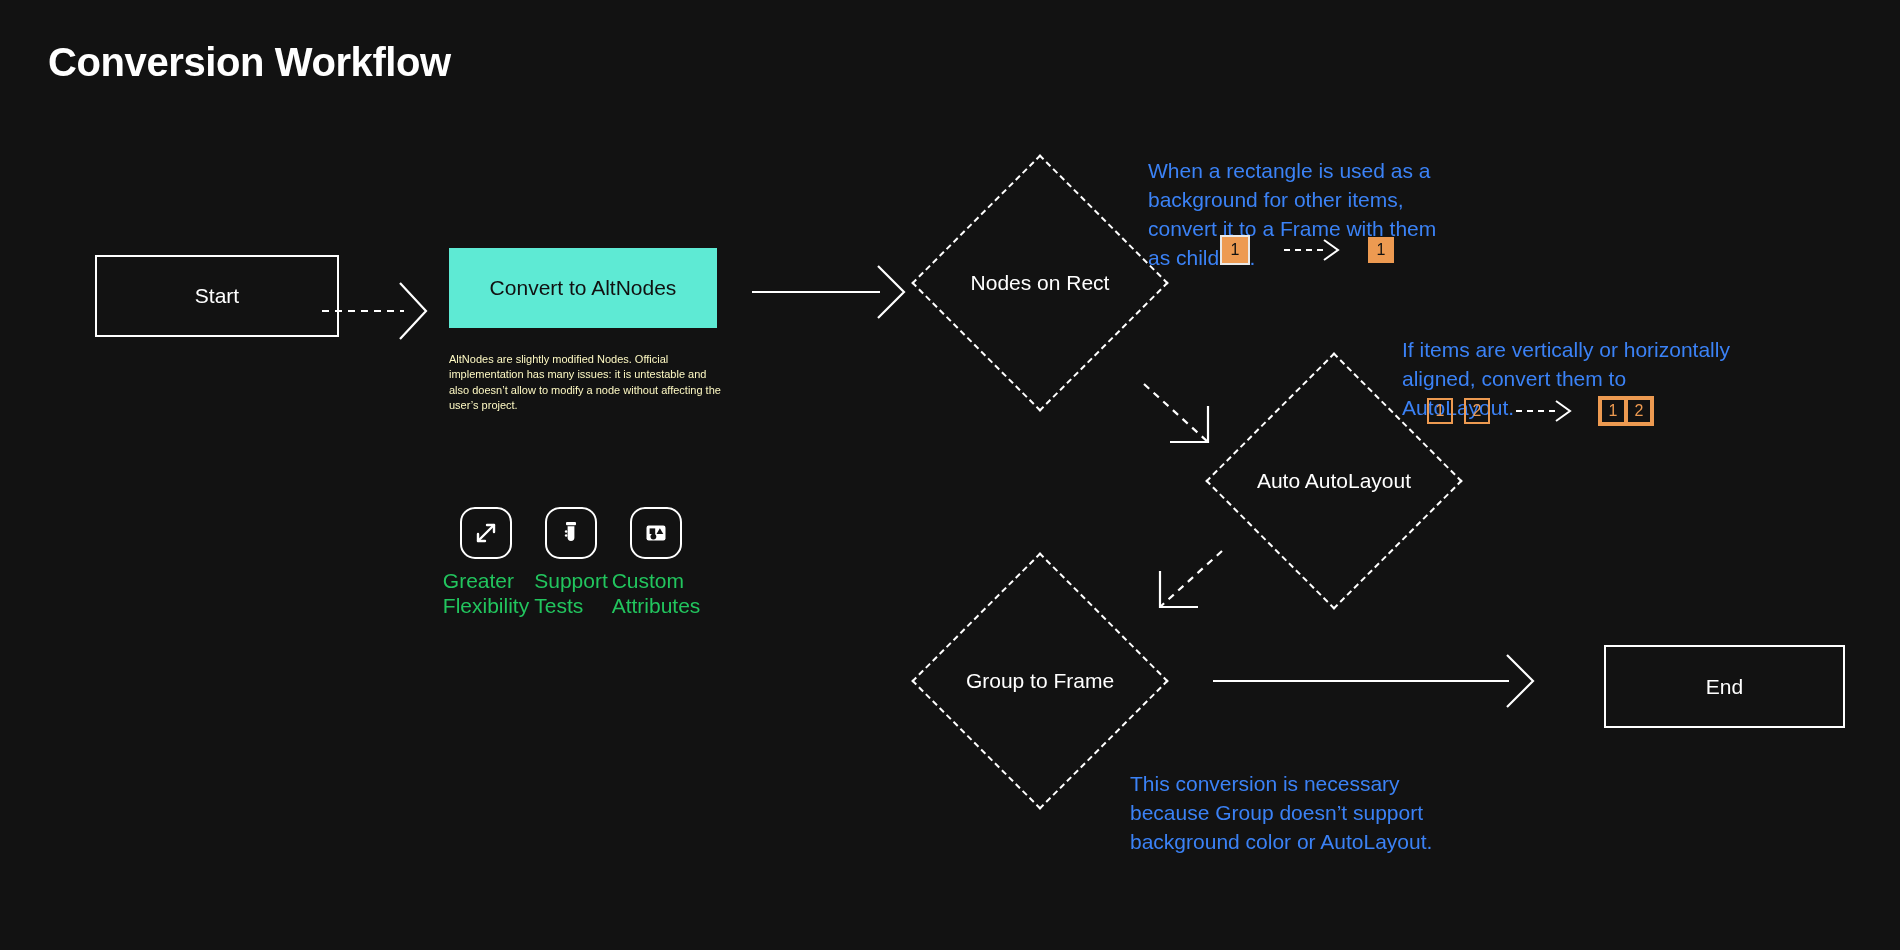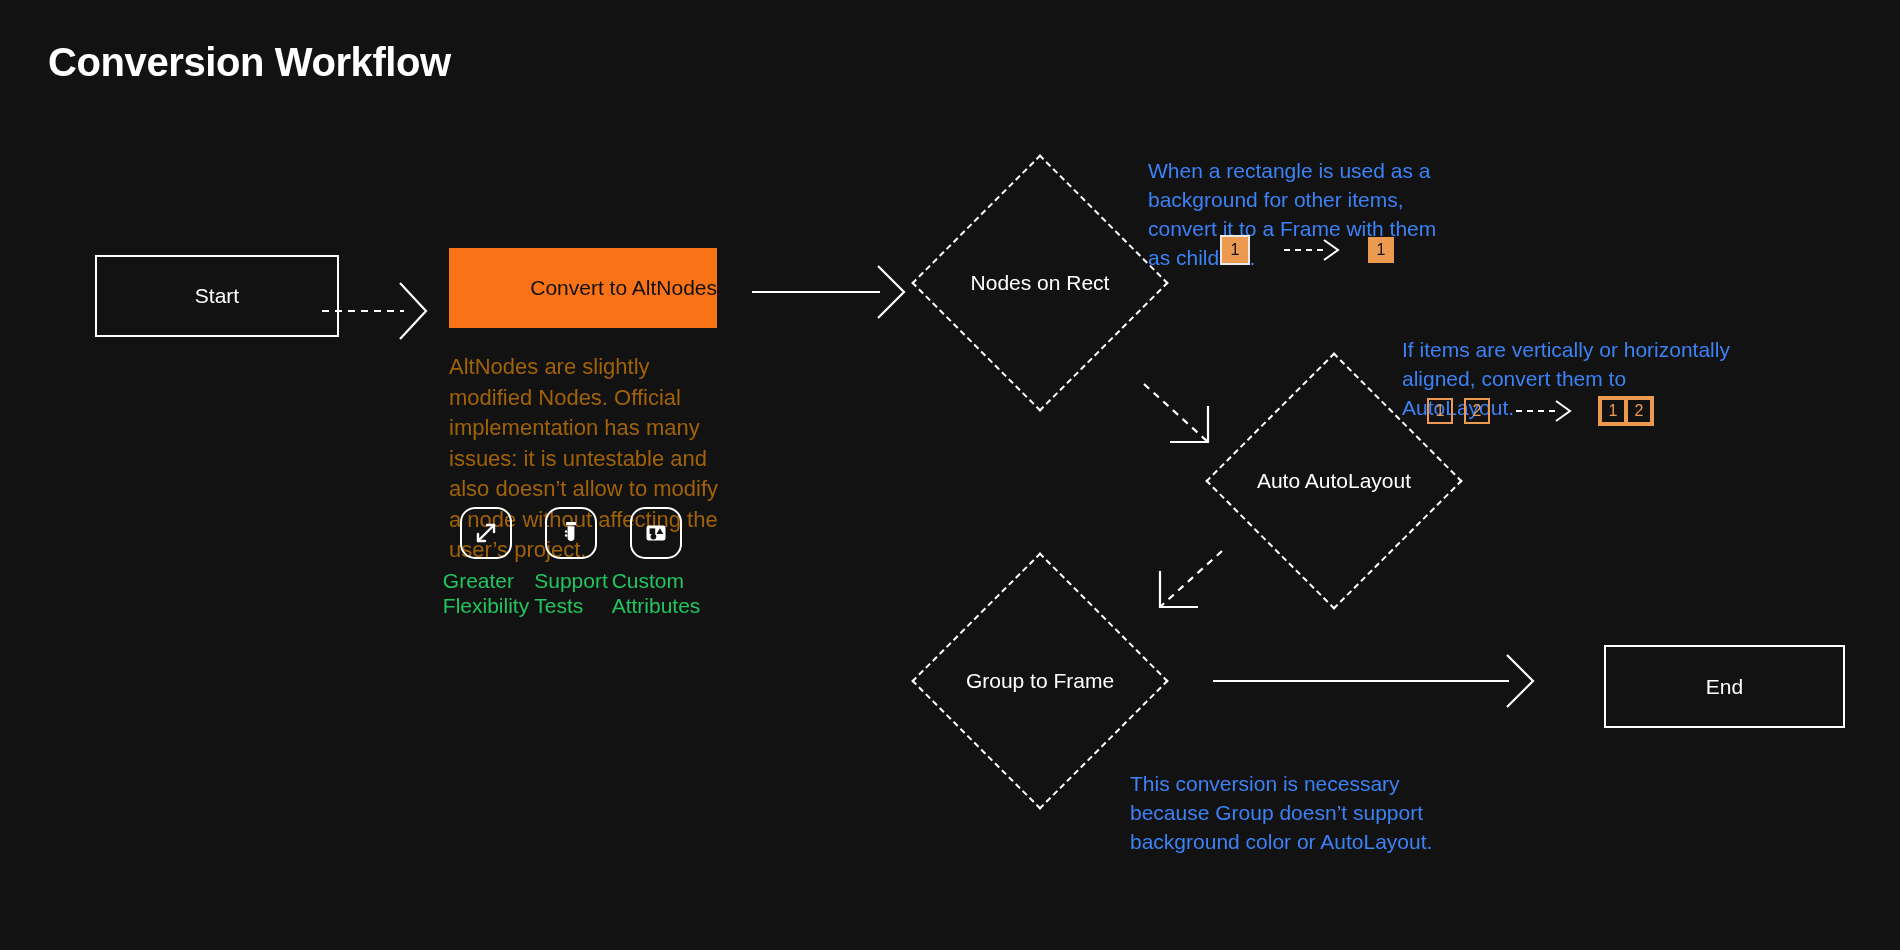--- a/index.html
+++ b/index.html
@@ -54,23 +54,23 @@
     pointer-events:none;
   }
 
   
   .note {
     font-size:21px;
     line-height:1.38;
     color:#3b82f6;
   }
   .desc {
-    font-size:22px;
+    font-size:11px;
     line-height:1.39;
-    color:#a16207;
+    color:#fef9c3;
   }
 
   
   .features { display:flex; gap:17px; }
   .feature { width:68px; display:flex; flex-direction:column; align-items:center; }
   .feat-icon {
     width:52px; height:52px;
     border:2px solid #ffffff;
     border-radius:15px;
     display:flex; align-items:center; justify-content:center;
@@ -113,21 +113,21 @@
     <span>Start</span>
   </div>
 
   <div class="abs" style="left:322px; top:275px;">
     <svg width="110" height="72" viewBox="0 0 110 72">
       <line x1="0" y1="36" x2="82" y2="36" stroke="#ffffff" stroke-width="2.2" stroke-dasharray="7 6"></line>
       <polyline points="78,8 104,36 78,64" fill="none" stroke="#ffffff" stroke-width="2.2"></polyline>
     </svg>
   </div>
 
-  <div class="abs proc-box" style="left:449px; top:248px; width:268px; height:80px; background:#f97316;justify-content:flex-end;">
+  <div class="abs proc-box" style="left:449px; top:248px; width:268px; height:80px; background:#5eead4;">
     <span>Convert to AltNodes</span>
   </div>
 
   <div class="abs desc" style="left:449px; top:352px; width:272px;">AltNodes are slightly modified Nodes. Official implementation has many issues: it is untestable and also doesn’t allow to modify a node without affecting the user’s project.</div>
 
   <div class="abs features" style="left:452px; top:507px;">
 
     <div class="feature">
       <div class="feat-icon">
         <svg width="26" height="26" viewBox="0 0 26 26">

